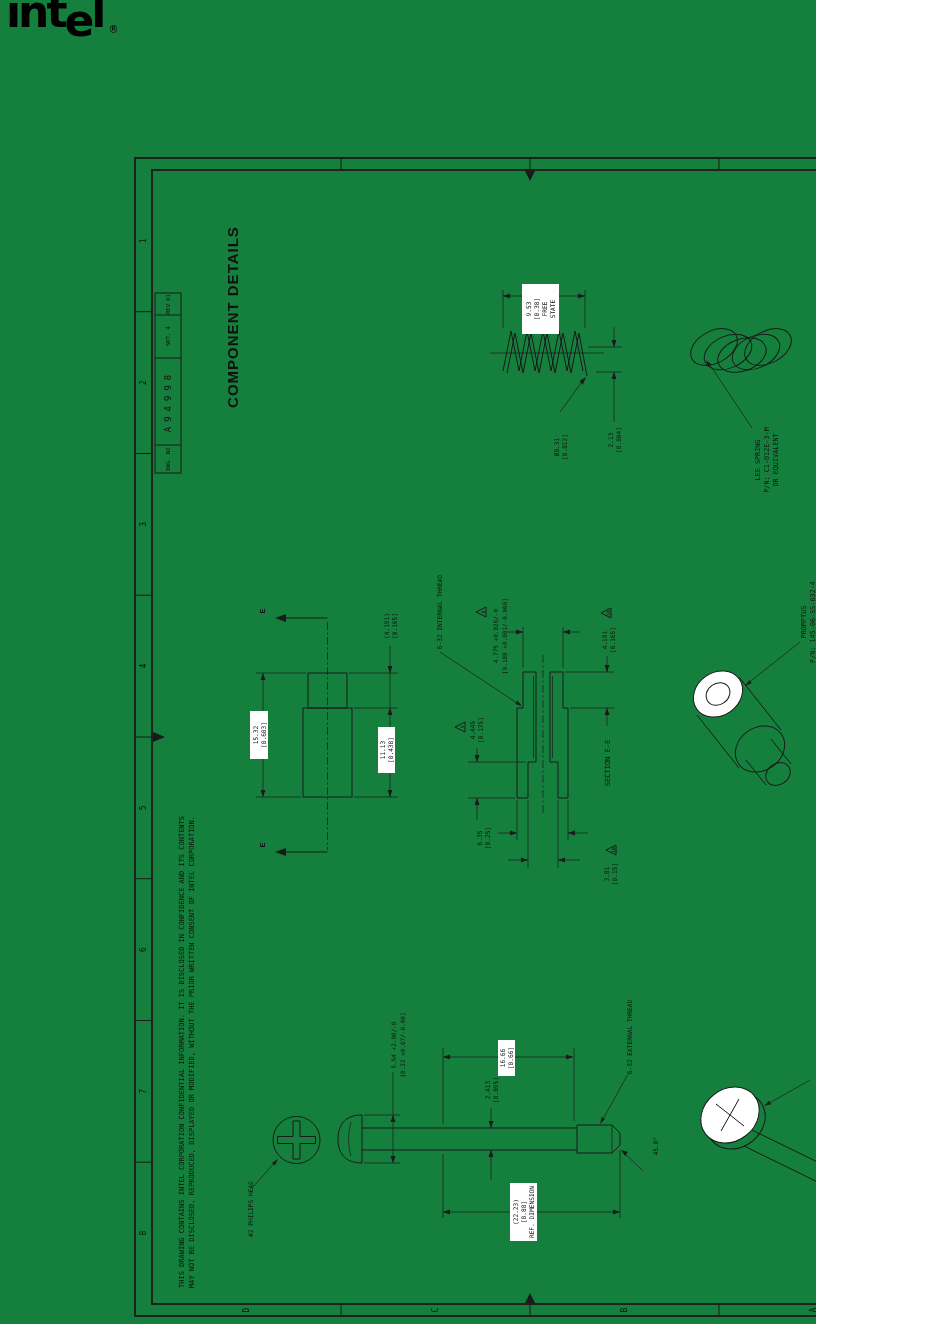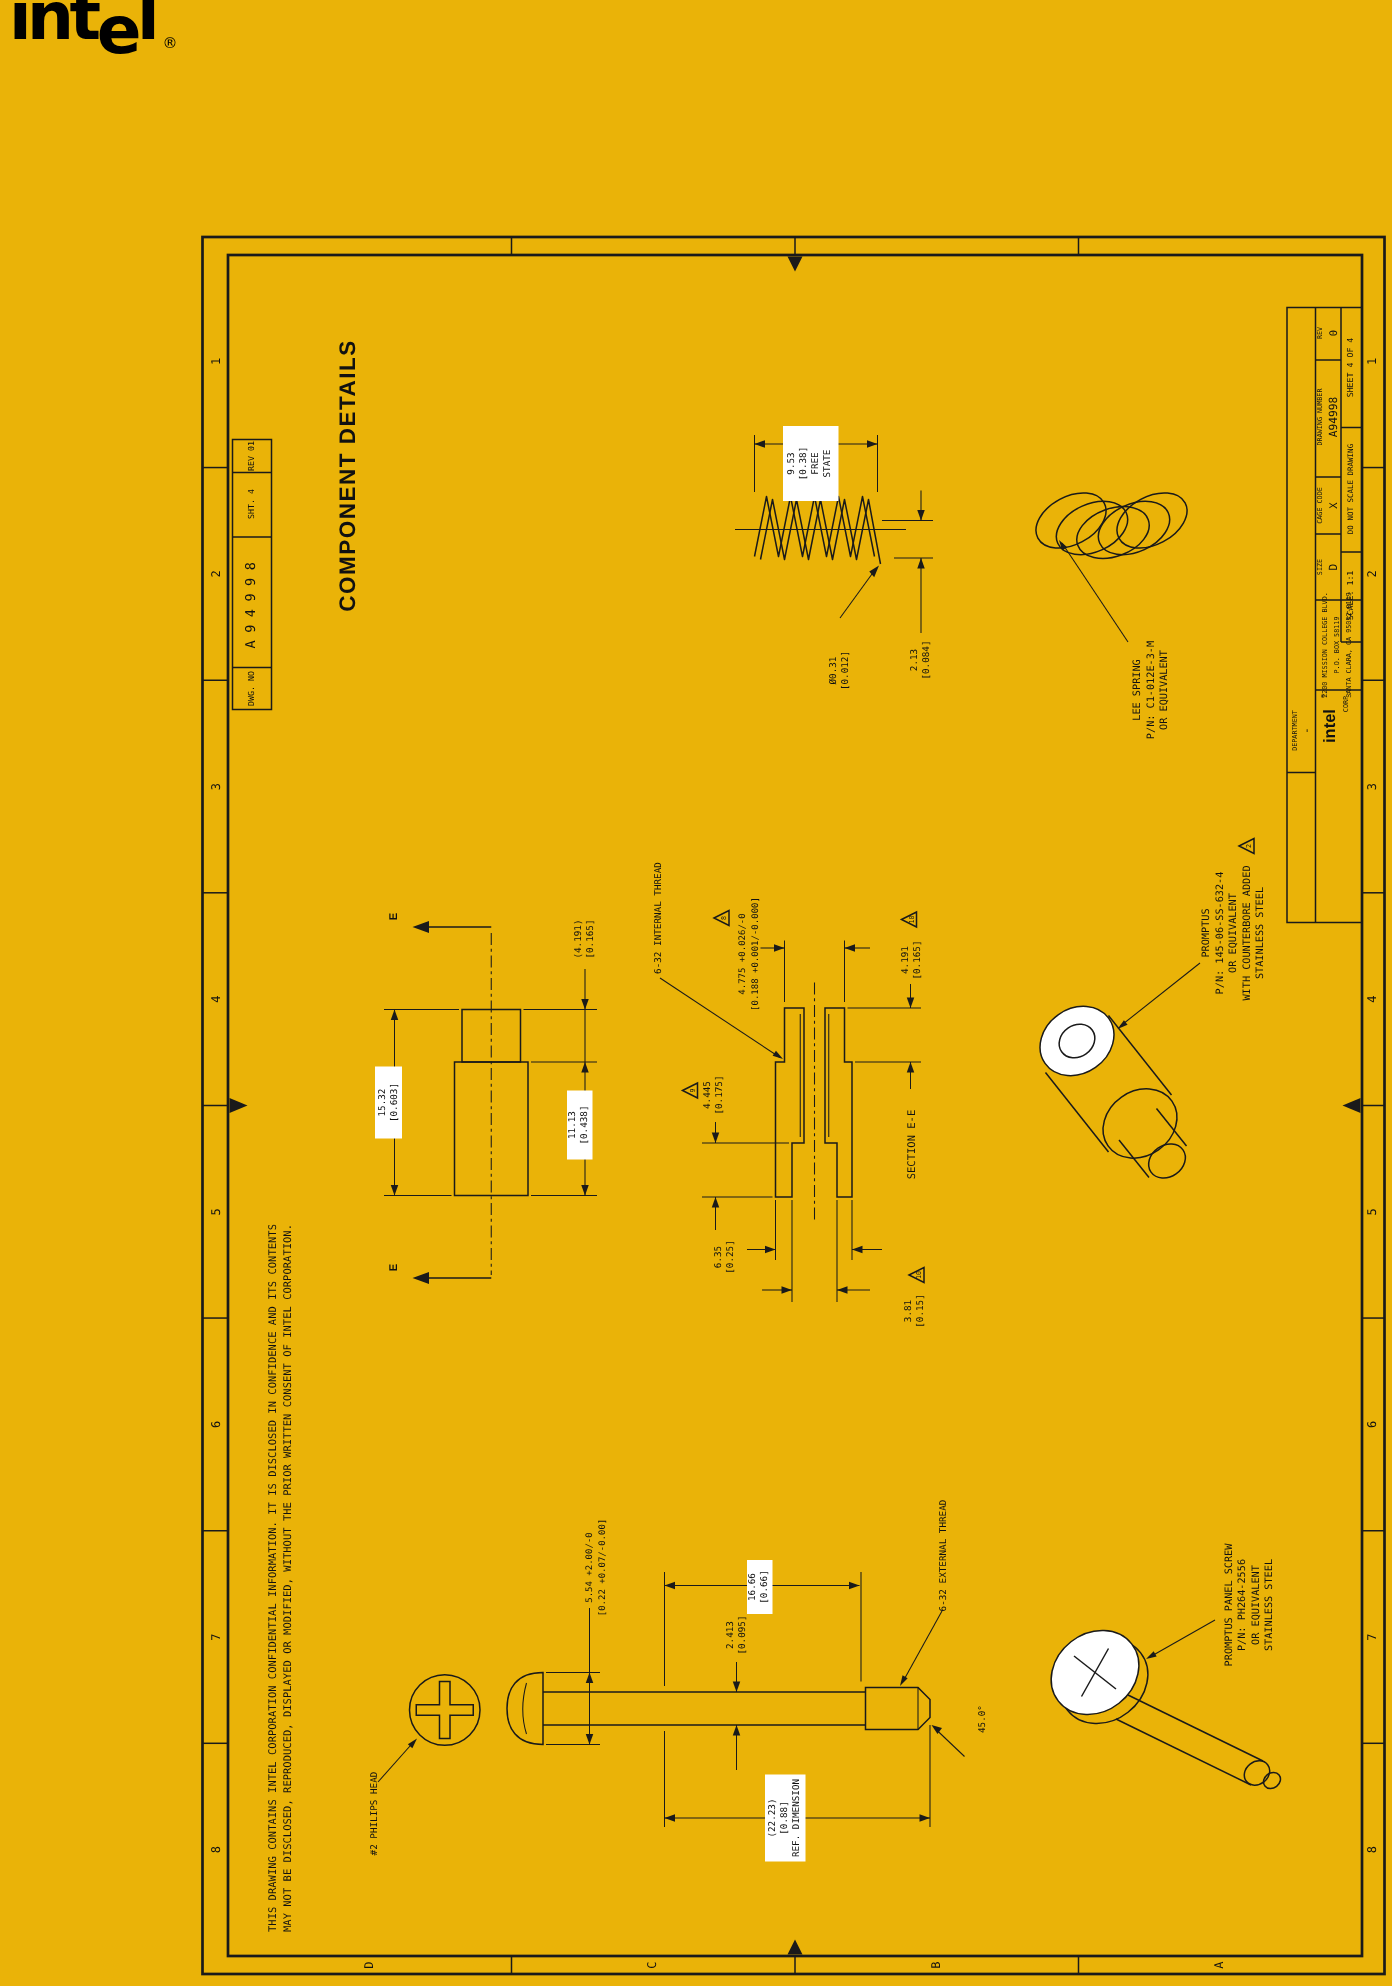--- a/index.html
+++ b/index.html
@@ -1,16 +1,16 @@
 <!DOCTYPE html>
 <html><head>
 <meta charset="utf-8">
 <style>
   html,body{margin:0;padding:0;background:#fff;}
-  #page{position:relative;width:928px;height:1324px;background:#eab308;overflow:hidden;
+  #page{position:relative;width:816px;height:1324px;background:#15803d;overflow:hidden;
         font-family:"Liberation Sans",sans-serif;text-decoration:underline;}
   #logo{position:absolute;left:6px;top:-14px;color:#000;font-family:"DejaVu Sans",sans-serif;
         font-weight:bold;font-size:44px;letter-spacing:-3px;}
   #logo .drop{position:relative;top:9px;}
   #logo .reg{font-size:10px;font-weight:normal;letter-spacing:0;position:relative;top:6px;left:5px;}
   svg{position:absolute;left:0;top:0;}
   .ln{stroke:#1a1a1a;stroke-width:1;fill:none;}
   .ln2{stroke:#1a1a1a;stroke-width:1.8;fill:none;}
   .thin{stroke:#1a1a1a;stroke-width:0.7;fill:none;}
   .cl{stroke:#1a1a1a;stroke-width:0.7;fill:none;stroke-dasharray:8 2.5 2 2.5;}

